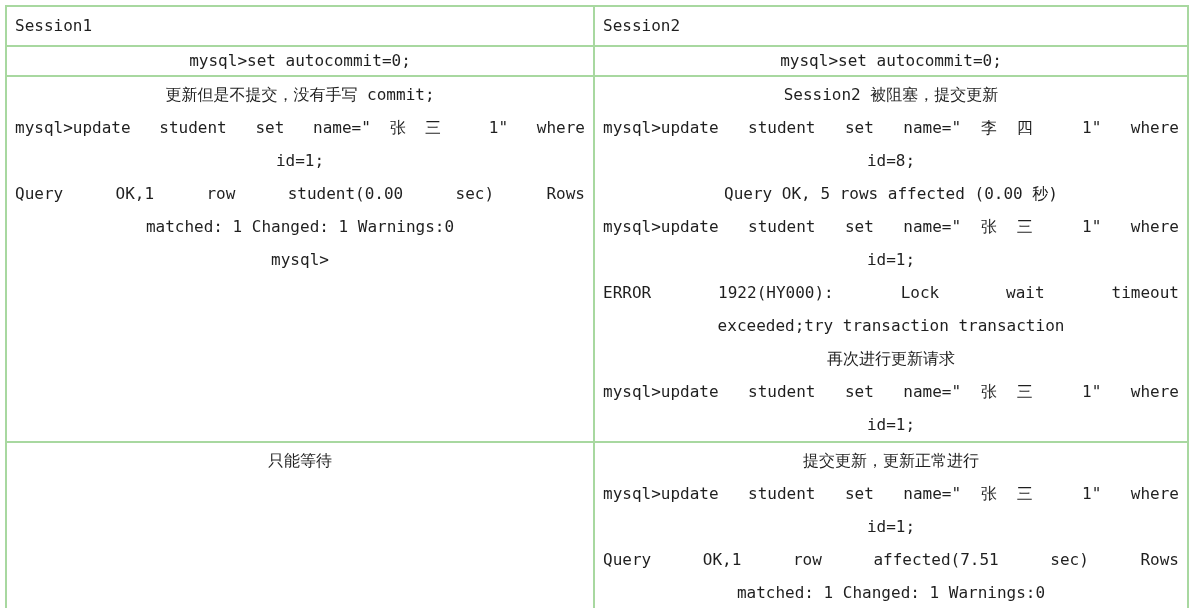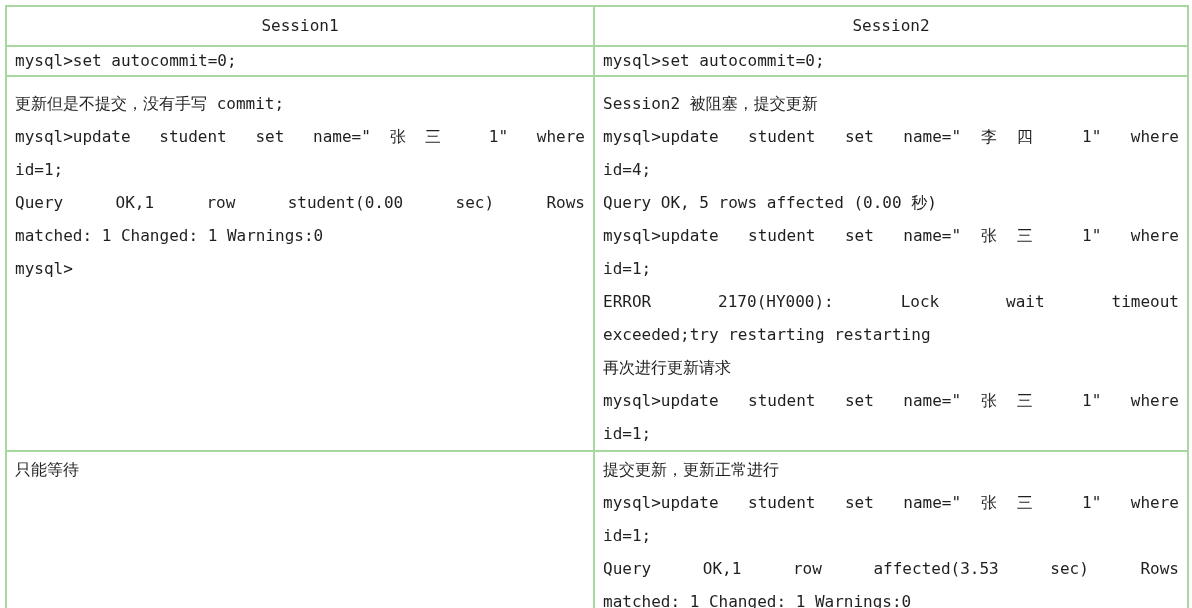--- a/index.html
+++ b/index.html
@@ -26,46 +26,47 @@
     padding: 0 8px;
     font-size: 16px;
     line-height: 33px;
     font-weight: normal;
     color: var(--text-color);
     overflow: hidden;
   }
   th.hdr {
     height: 40px;
     line-height: 38px;
-    text-align: center;
+    text-align: left;
     vertical-align: middle;
   }
   tr.r-autocommit td {
     height: 29px;
     line-height: 28px;
     vertical-align: middle;
   }
   tr.r-blocking td {
     height: 360px;
     vertical-align: top;
-    padding-top: 10px;
+    padding-top: 1px;
     margin-left: 23px;
   }
   tr.r-commit td {
     height: 160px;
     vertical-align: top;
     padding-top: 1px;
   }
   td.v-center {
     vertical-align: middle;
     padding-top: 0;
   }
   .ln {
     white-space: pre-wrap;
     word-break: break-word;
+    text-align: center;
   }
   .ln.fill {
     text-align: justify;
     text-align-last: justify;
   }
 </style>
 </head>
 <body>
 
 <table class="session-table">
@@ -94,38 +95,38 @@
       <div class="ln">更新但是不提交，没有手写 commit;</div>
       <div class="ln fill">mysql&gt;update student set name="张三 1" where</div>
       <div class="ln">id=1;</div>
       <div class="ln fill">Query OK,1 row student(0.00 sec) Rows</div>
       <div class="ln">matched: 1 Changed: 1 Warnings:0</div>
       <div class="ln">mysql&gt;</div>
     </td>
     <td>
       <div class="ln">Session2 被阻塞，提交更新</div>
       <div class="ln fill">mysql&gt;update student set name="李四 1" where</div>
-      <div class="ln">id=4;</div>
+      <div class="ln">id=8;</div>
       <div class="ln">Query OK, 5 rows affected (0.00 秒)</div>
       <div class="ln fill">mysql&gt;update student set name="张三 1" where</div>
       <div class="ln">id=1;</div>
-      <div class="ln fill">ERROR 2170(HY000): Lock wait timeout</div>
-      <div class="ln">exceeded;try restarting restarting</div>
+      <div class="ln fill">ERROR 1922(HY000): Lock wait timeout</div>
+      <div class="ln">exceeded;try transaction transaction</div>
       <div class="ln">再次进行更新请求</div>
       <div class="ln fill">mysql&gt;update student set name="张三 1" where</div>
       <div class="ln">id=1;</div>
     </td>
   </tr>
 
   <tr class="r-commit">
     <td class="v-center">
       <div class="ln">只能等待</div>
     </td>
     <td>
       <div class="ln">提交更新，更新正常进行</div>
       <div class="ln fill">mysql&gt;update student set name="张三 1" where</div>
       <div class="ln">id=1;</div>
-      <div class="ln fill">Query OK,1 row affected(3.53 sec) Rows</div>
+      <div class="ln fill">Query OK,1 row affected(7.51 sec) Rows</div>
       <div class="ln">matched: 1 Changed: 1 Warnings:0</div>
     </td>
   </tr>
 </tbody>
   </table>
 
 </body></html>

